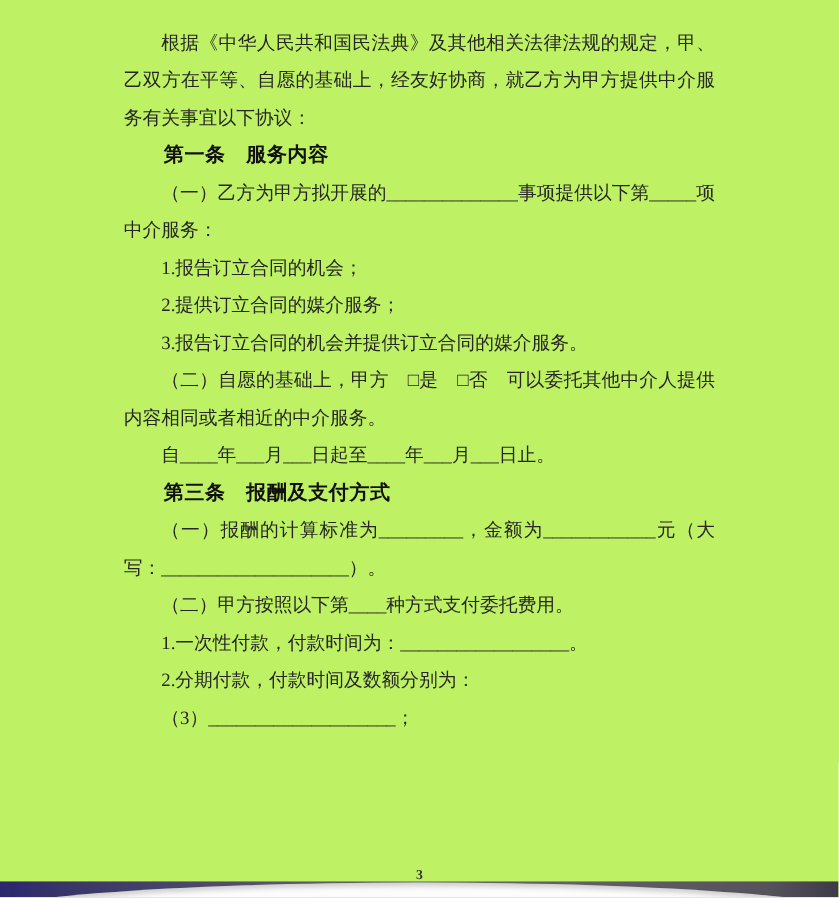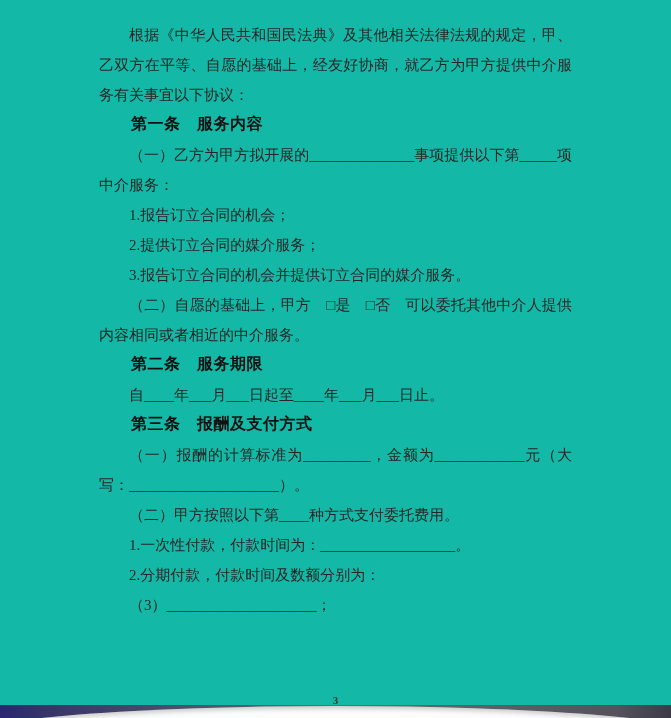--- a/index.html
+++ b/index.html
@@ -4,21 +4,21 @@
 <style>
   html, body {
     margin: 0;
     padding: 0;
     background: #ffffff;
   }
   .page {
     position: relative;
     width: 671px;
     height: 718px;
-    background: #14b8a6;
+    background: #bef264;
     overflow: hidden;
     font-family: "Liberation Serif", "DejaVu Serif", serif;
   }
   .content {
     position: absolute;
     left: 99px;
     top: 20px;
     width: 473px;
   }
   .para {
@@ -85,21 +85,20 @@
 <div class="page">
 
   <div class="content">
       <p class="para">根据《中华人民共和国民法典》及其他相关法律法规的规定，甲、乙双方在平等、自愿的基础上，经友好协商，就乙方为甲方提供中介服务有关事宜以下协议：</p>
       <p class="para heading">第一条　服务内容</p>
       <p class="para">（一）乙方为甲方拟开展的______________事项提供以下第_____项中介服务：</p>
       <p class="para">1.报告订立合同的机会；</p>
       <p class="para">2.提供订立合同的媒介服务；</p>
       <p class="para">3.报告订立合同的机会并提供订立合同的媒介服务。</p>
       <p class="para">（二）自愿的基础上，甲方　□是　□否　可以委托其他中介人提供内容相同或者相近的中介服务。</p>
-      <p class="para heading">第二条　服务期限</p>
       <p class="para">自____年___月___日起至____年___月___日止。</p>
       <p class="para heading">第三条　报酬及支付方式</p>
       <p class="para">（一）报酬的计算标准为_________，金额为____________元（大写：____________________）。</p>
       <p class="para">（二）甲方按照以下第____种方式支付委托费用。</p>
       <p class="para">1.一次性付款，付款时间为：__________________。</p>
       <p class="para">2.分期付款，付款时间及数额分别为：</p>
       <p class="para">（3）____________________；</p>
     </div>
 
   <div class="page-number">3</div>

